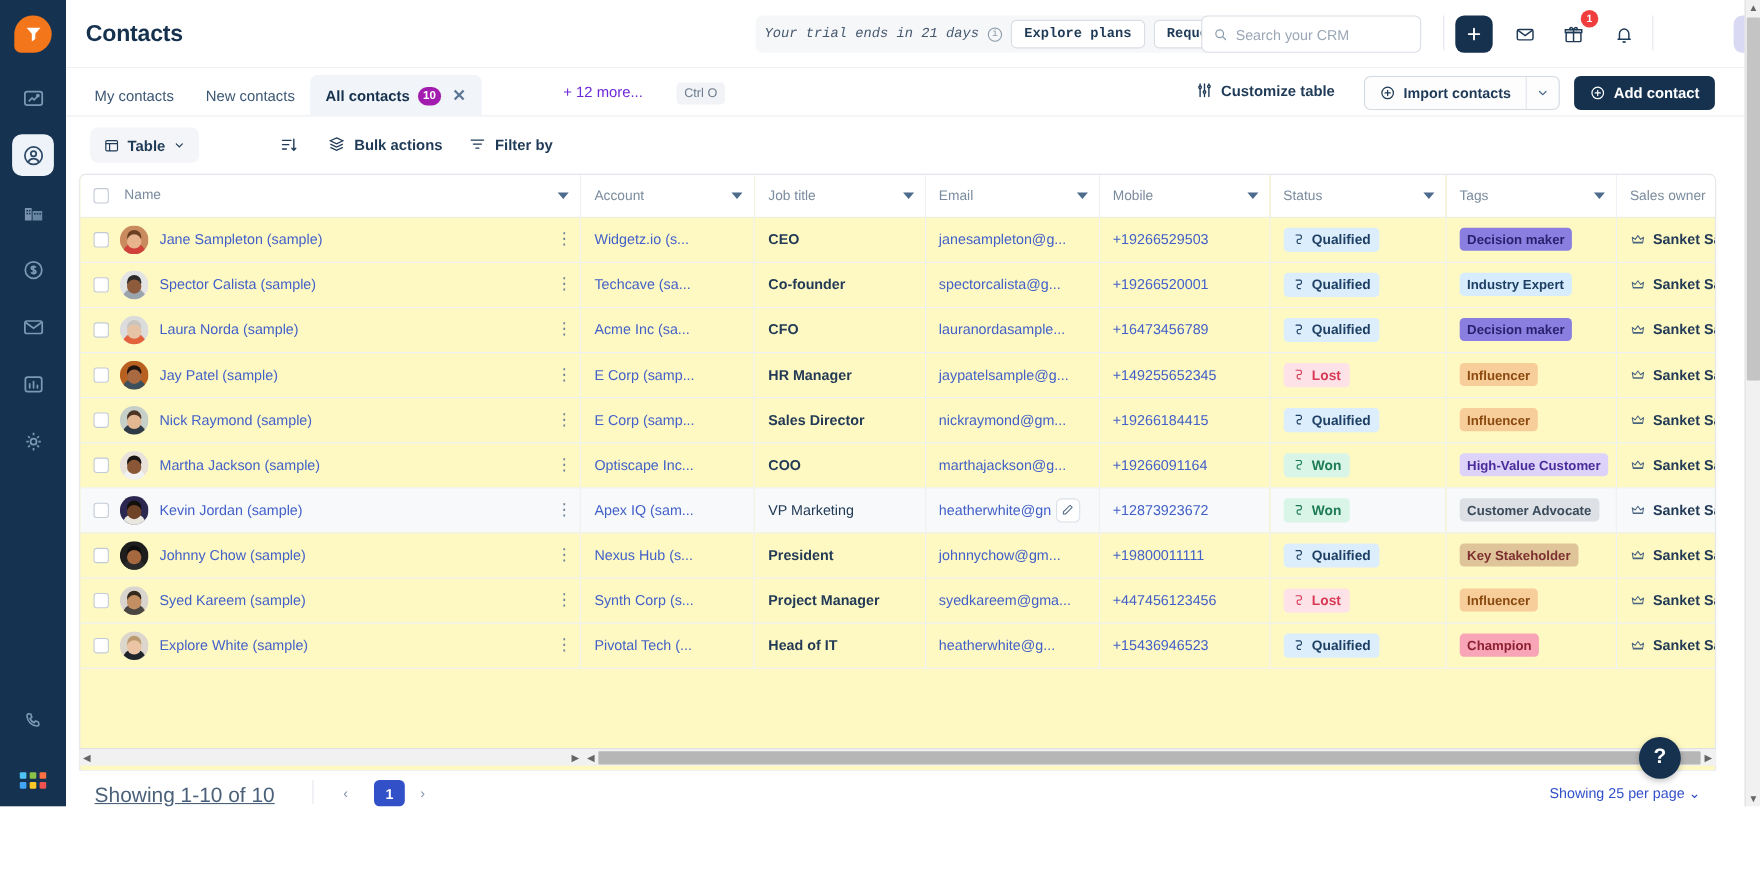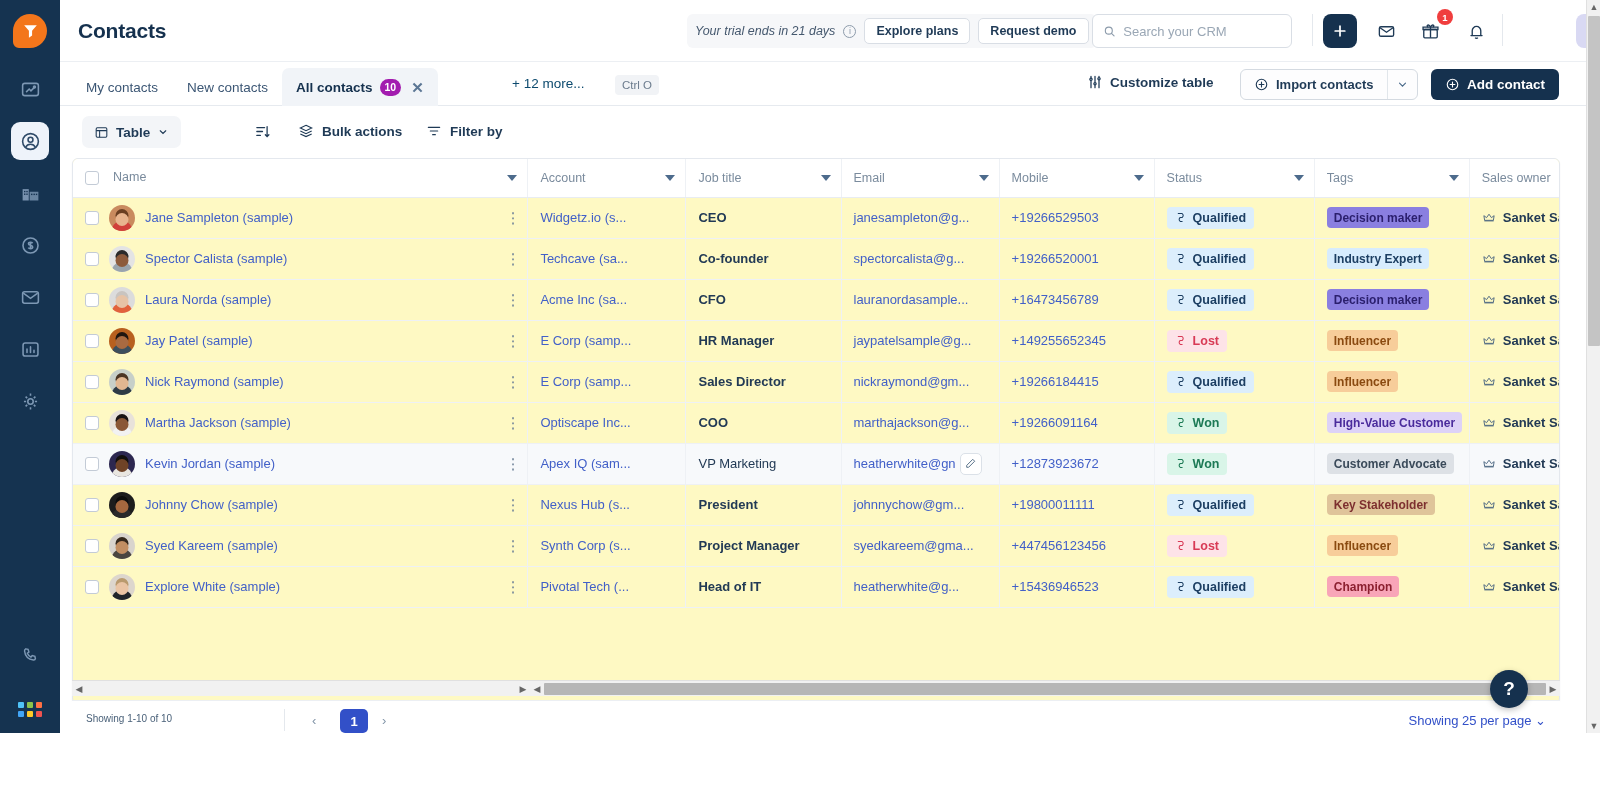--- a/index.html
+++ b/index.html
@@ -37,21 +37,21 @@
   .header{
     position:absolute;left:60px;top:0;width:1540px;height:62px;background:#fff;
     border-bottom:1px solid #eceff3;
   }
   .page-title{
     position:absolute;left:18px;top:19px;font-size:21px;font-weight:bold;color:#15314e;
     letter-spacing:-.2px;
   }
   .trial-pill{
     position:absolute;left:627px;top:14px;height:34px;background:#f6f7f9;border-radius:6px;
-    display:flex;align-items:center;padding:0 8px;gap:8px;
+    display:flex;align-items:center;padding:0 8px;gap:8px;font-family:Liberation Mono, monospace;
   }
   .trial-text{ font-size:12.5px;font-style:italic;color:#45586e; }
   .info-dot{ width:13px;height:13px;border:1.3px solid #8d9bab;border-radius:50%;
     font-size:9px;color:#8d9bab;display:flex;align-items:center;justify-content:center;font-style:normal;}
   .pill-btn{
     height:26px;background:#fff;border:1px solid #d9dee5;border-radius:5px;
     font-size:12.5px;font-weight:bold;color:#1f3a56;padding:0 11px;
     display:flex;align-items:center;cursor:pointer;
   }
   .searchbox{
@@ -89,21 +89,21 @@
   .tab{
     position:absolute;top:6px;height:38px;display:flex;align-items:center;gap:7px;
     padding:0 14px;font-size:13.5px;color:#3b5674;cursor:pointer;border-radius:7px 7px 0 0;
   }
   .tab.active{ background:#f1f4f8;font-weight:bold;color:#15314e; }
   .tab-count{
     background:#a21caf;color:#fff;border-radius:9px;font-size:10.5px;font-weight:bold;
     min-width:20px;height:17px;display:flex;align-items:center;justify-content:center;padding:0 5px;
   }
   .tab-x{ color:#5b7694;font-size:15px;line-height:1;margin-left:3px; }
-  .tab-more{ position:absolute;top:14px;left:452px;font-size:13.5px;color:#0c4a6e;cursor:pointer; }
+  .tab-more{ position:absolute;top:14px;left:452px;font-size:13.5px;color:#6d28d9;cursor:pointer; }
   .kbd{
     position:absolute;top:13px;left:555px;height:20px;background:#f1f3f6;border-radius:4px;
     font-size:11.5px;color:#6b7b8d;display:flex;align-items:center;padding:0 7px;
   }
   .customize{
     position:absolute;top:12px;left:1027px;display:flex;align-items:center;gap:7px;
     font-size:13.5px;font-weight:bold;color:#1f3a56;cursor:pointer;
   }
   .import-group{
     position:absolute;top:7px;left:1180px;height:31px;display:flex;
@@ -200,21 +200,21 @@
   }
   .hs-arrow{ width:14px;text-align:center;font-size:9px;color:#666;cursor:pointer; }
   .hs-track-a{ flex:0 0 430px; }
   .hs-thumb{ height:12px;background:#b6b6b6;border-radius:1px;cursor:pointer; }
 
   
   .paging{
     position:absolute;left:72px;top:700px;width:1488px;height:34px;background:#fff;
     border-top:1px solid #eceff3;overflow:hidden;
   }
-  .pg-text{ position:absolute;left:14px;top:12px;font-size:10px;color:#4a6179; }
+  .pg-text{ position:absolute;left:14px;top:12px;font-size:19px;color:#4a6179;text-decoration:underline; }
   .pg-div{ position:absolute;left:212px;top:8px;width:1px;height:22px;background:#e4e8ed; }
   .pg-arrow{ position:absolute;top:12px;font-size:13px;color:#8295a8;cursor:pointer; }
   .pg-num{
     position:absolute;left:268px;top:8px;width:28px;height:24px;border-radius:5px;
     background:#3250c8;color:#fff;font-size:13px;font-weight:bold;
     display:flex;align-items:center;justify-content:center;cursor:pointer;
   }
   .pg-right{ position:absolute;right:14px;top:12px;font-size:13px;color:#3250c8;cursor:pointer; }
 
   

